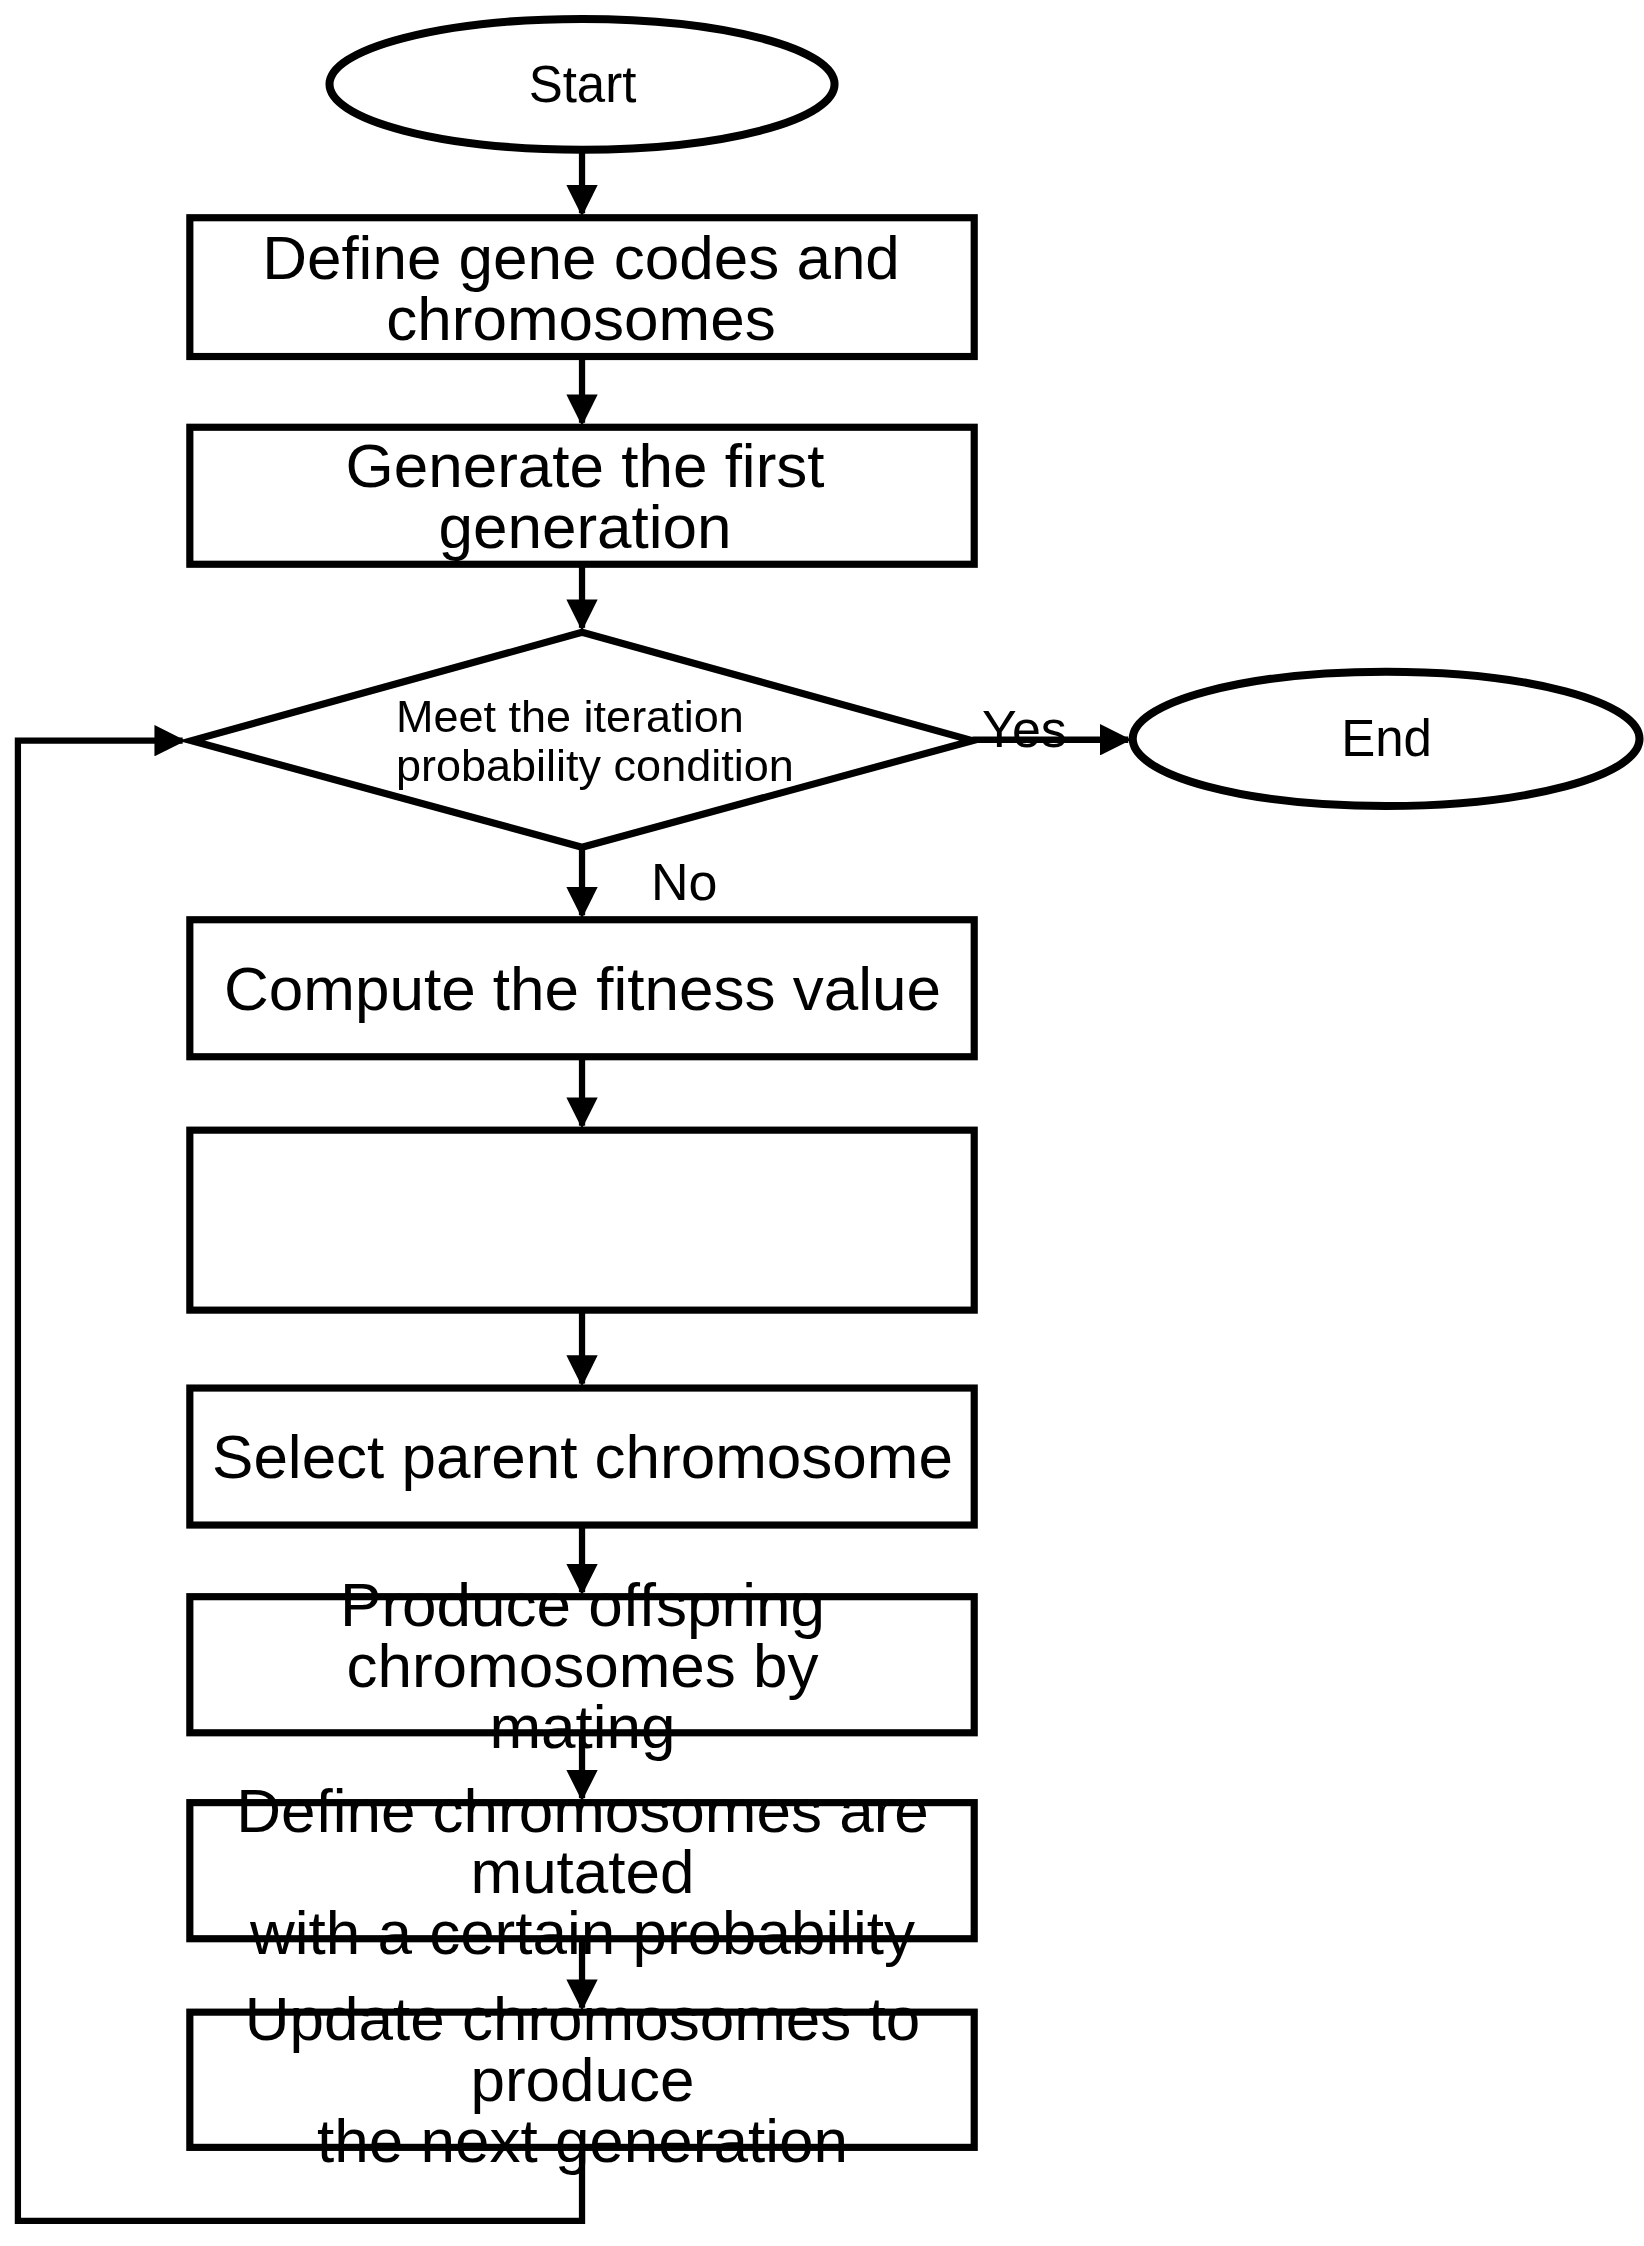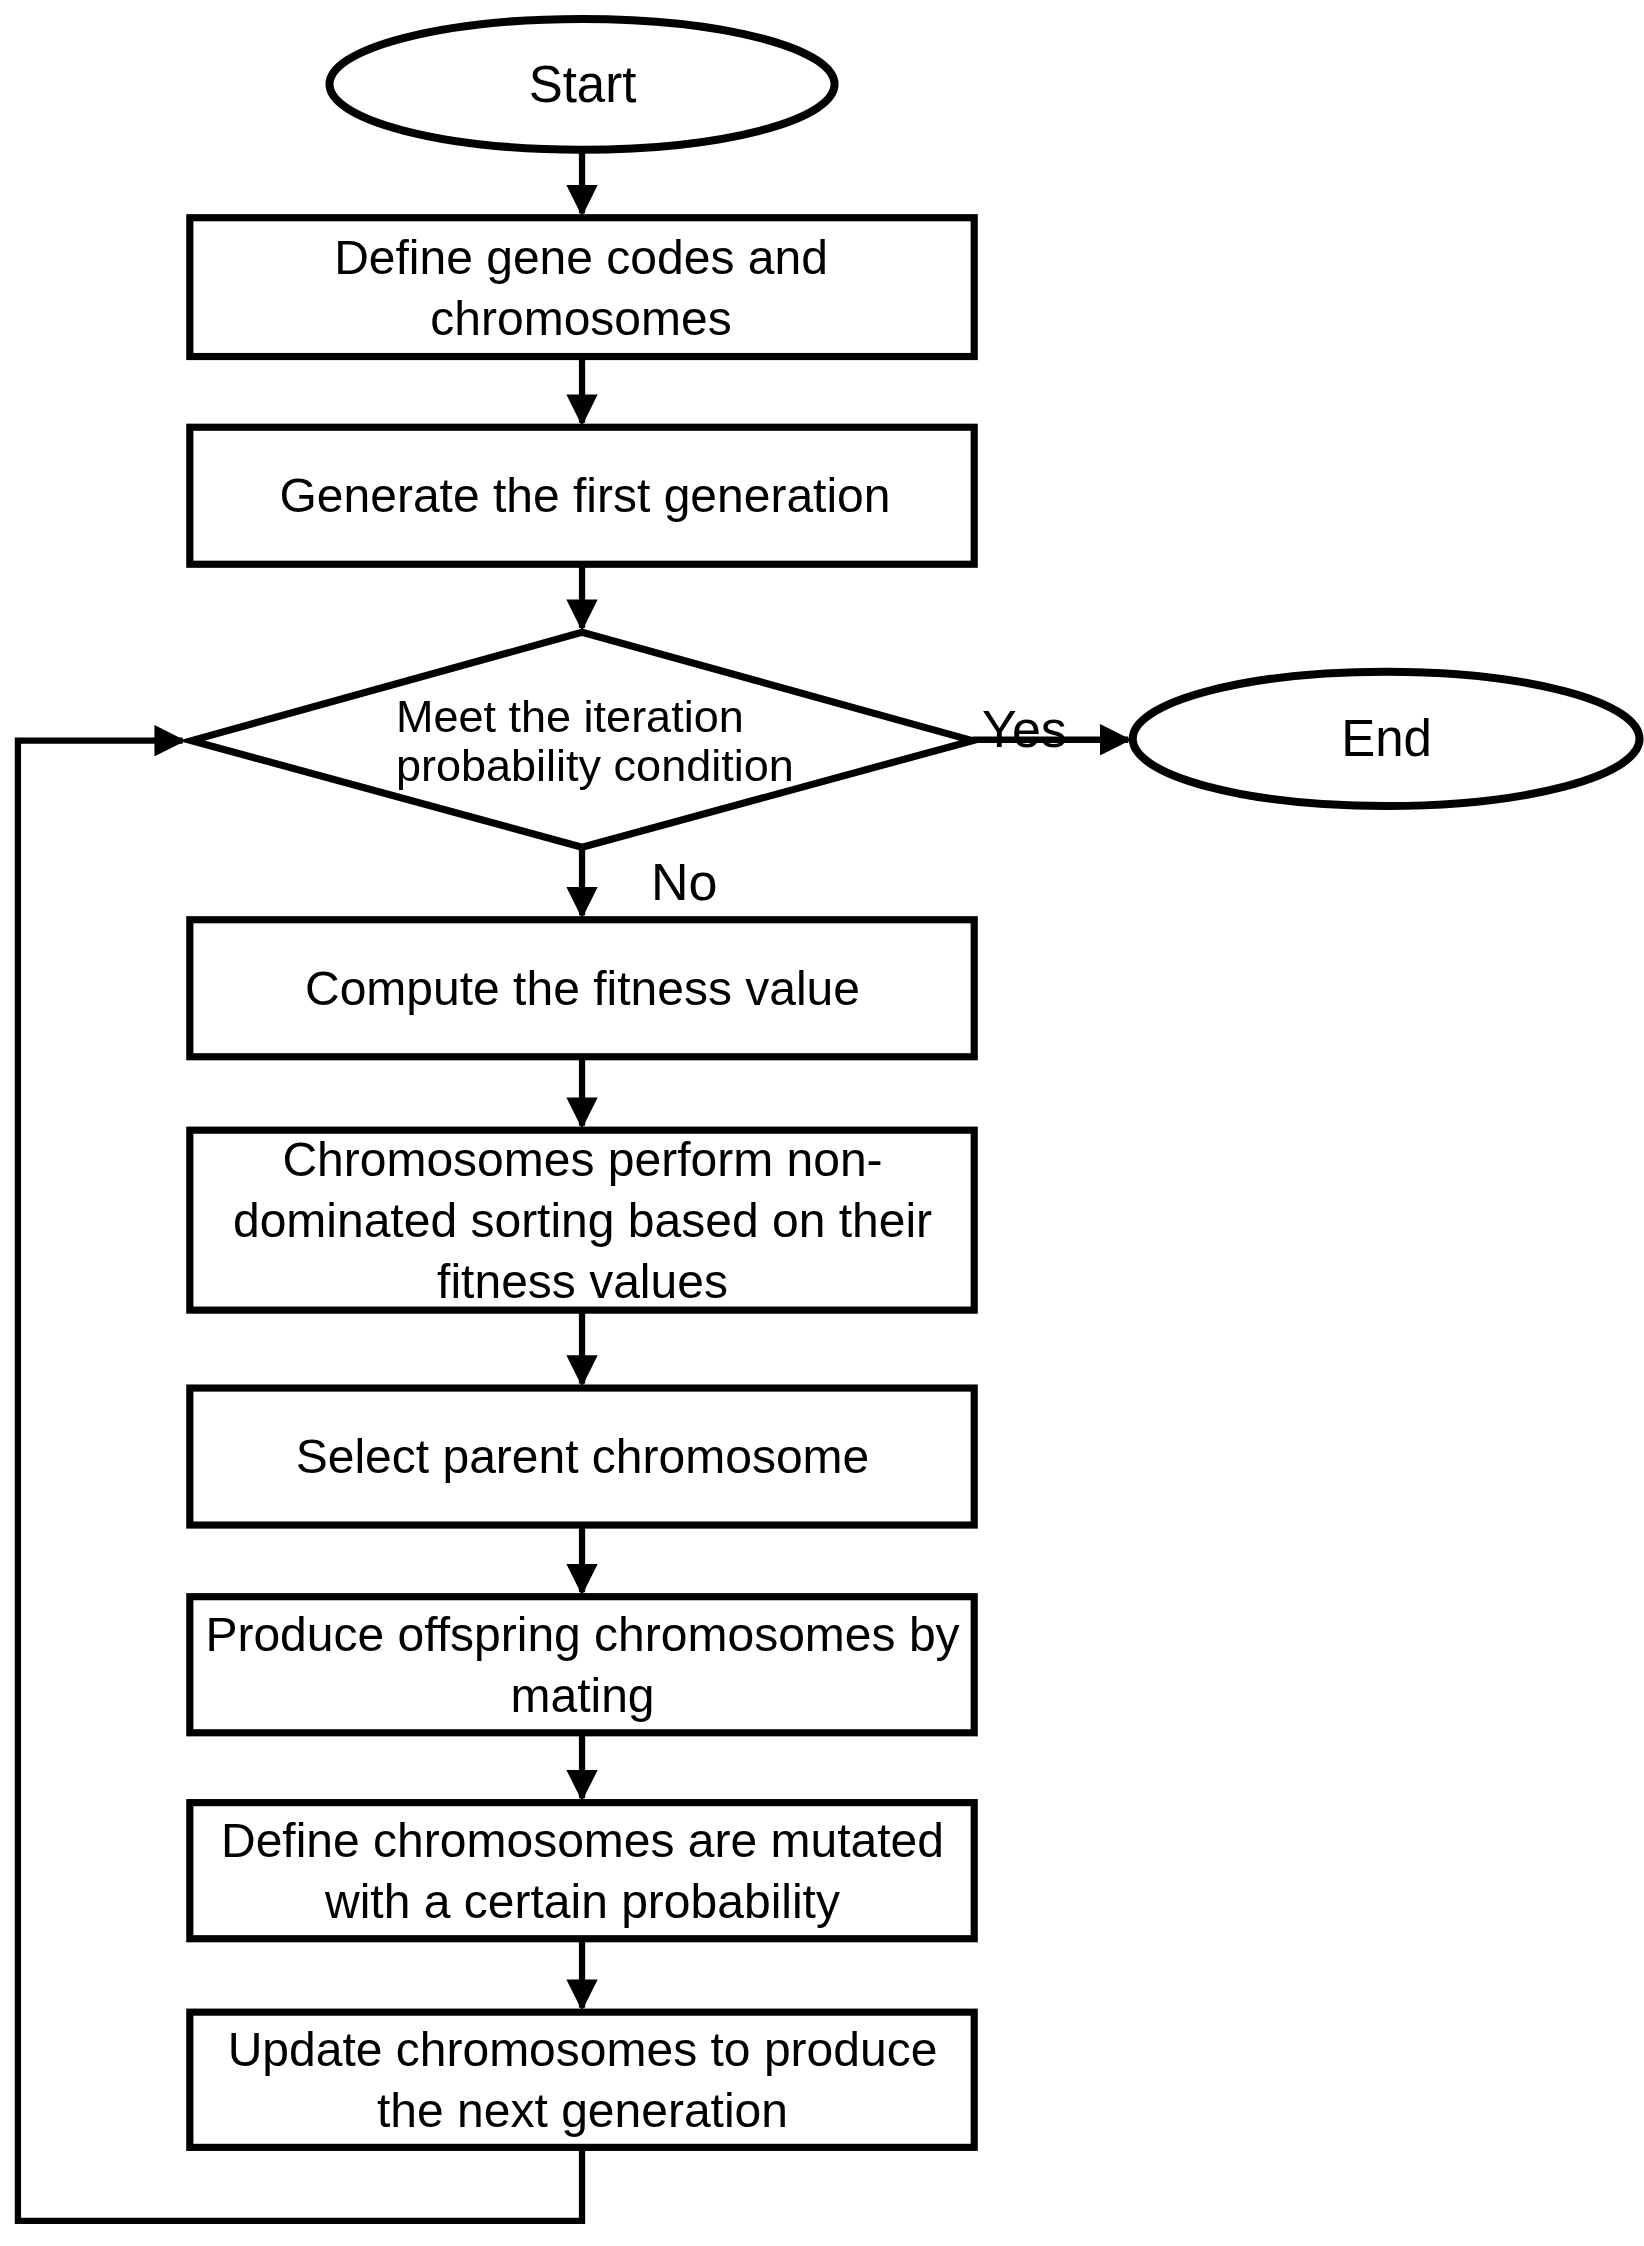--- a/index.html
+++ b/index.html
@@ -26,21 +26,21 @@
   .lbl {
     position: absolute;
     display: flex;
     align-items: center;
     justify-content: center;
     text-align: center;
     white-space: pre-line;
     color: #000000;
   }
   .box-lbl {
-    font-size: 48px;
+    font-size: 62px;
     line-height: 61px;
   }
   .term-lbl {
     font-size: 51px;
     line-height: 56px;
   }
   .decision-lbl {
     font-size: 45px;
     line-height: 49px;
     justify-content: flex-start;
@@ -114,23 +114,20 @@
 
   <div id="lbl-generate" class="lbl box-lbl">Generate the first generation</div>
 
   <div id="lbl-decision" class="lbl decision-lbl">Meet the iteration
 probability condition</div>
 
   <div id="lbl-end" class="lbl term-lbl">End</div>
 
   <div id="lbl-compute" class="lbl box-lbl">Compute the fitness value</div>
 
-  <div id="lbl-sort" class="lbl box-lbl">Chromosomes perform non-
-dominated sorting based on their
-fitness values</div>
 
   <div id="lbl-select" class="lbl box-lbl">Select parent chromosome</div>
 
   <div id="lbl-mate" class="lbl box-lbl">Produce offspring chromosomes by
 mating</div>
 
   <div id="lbl-mutate" class="lbl box-lbl">Define chromosomes are mutated
 with a certain probability</div>
 
   <div id="lbl-update" class="lbl box-lbl">Update chromosomes to produce

